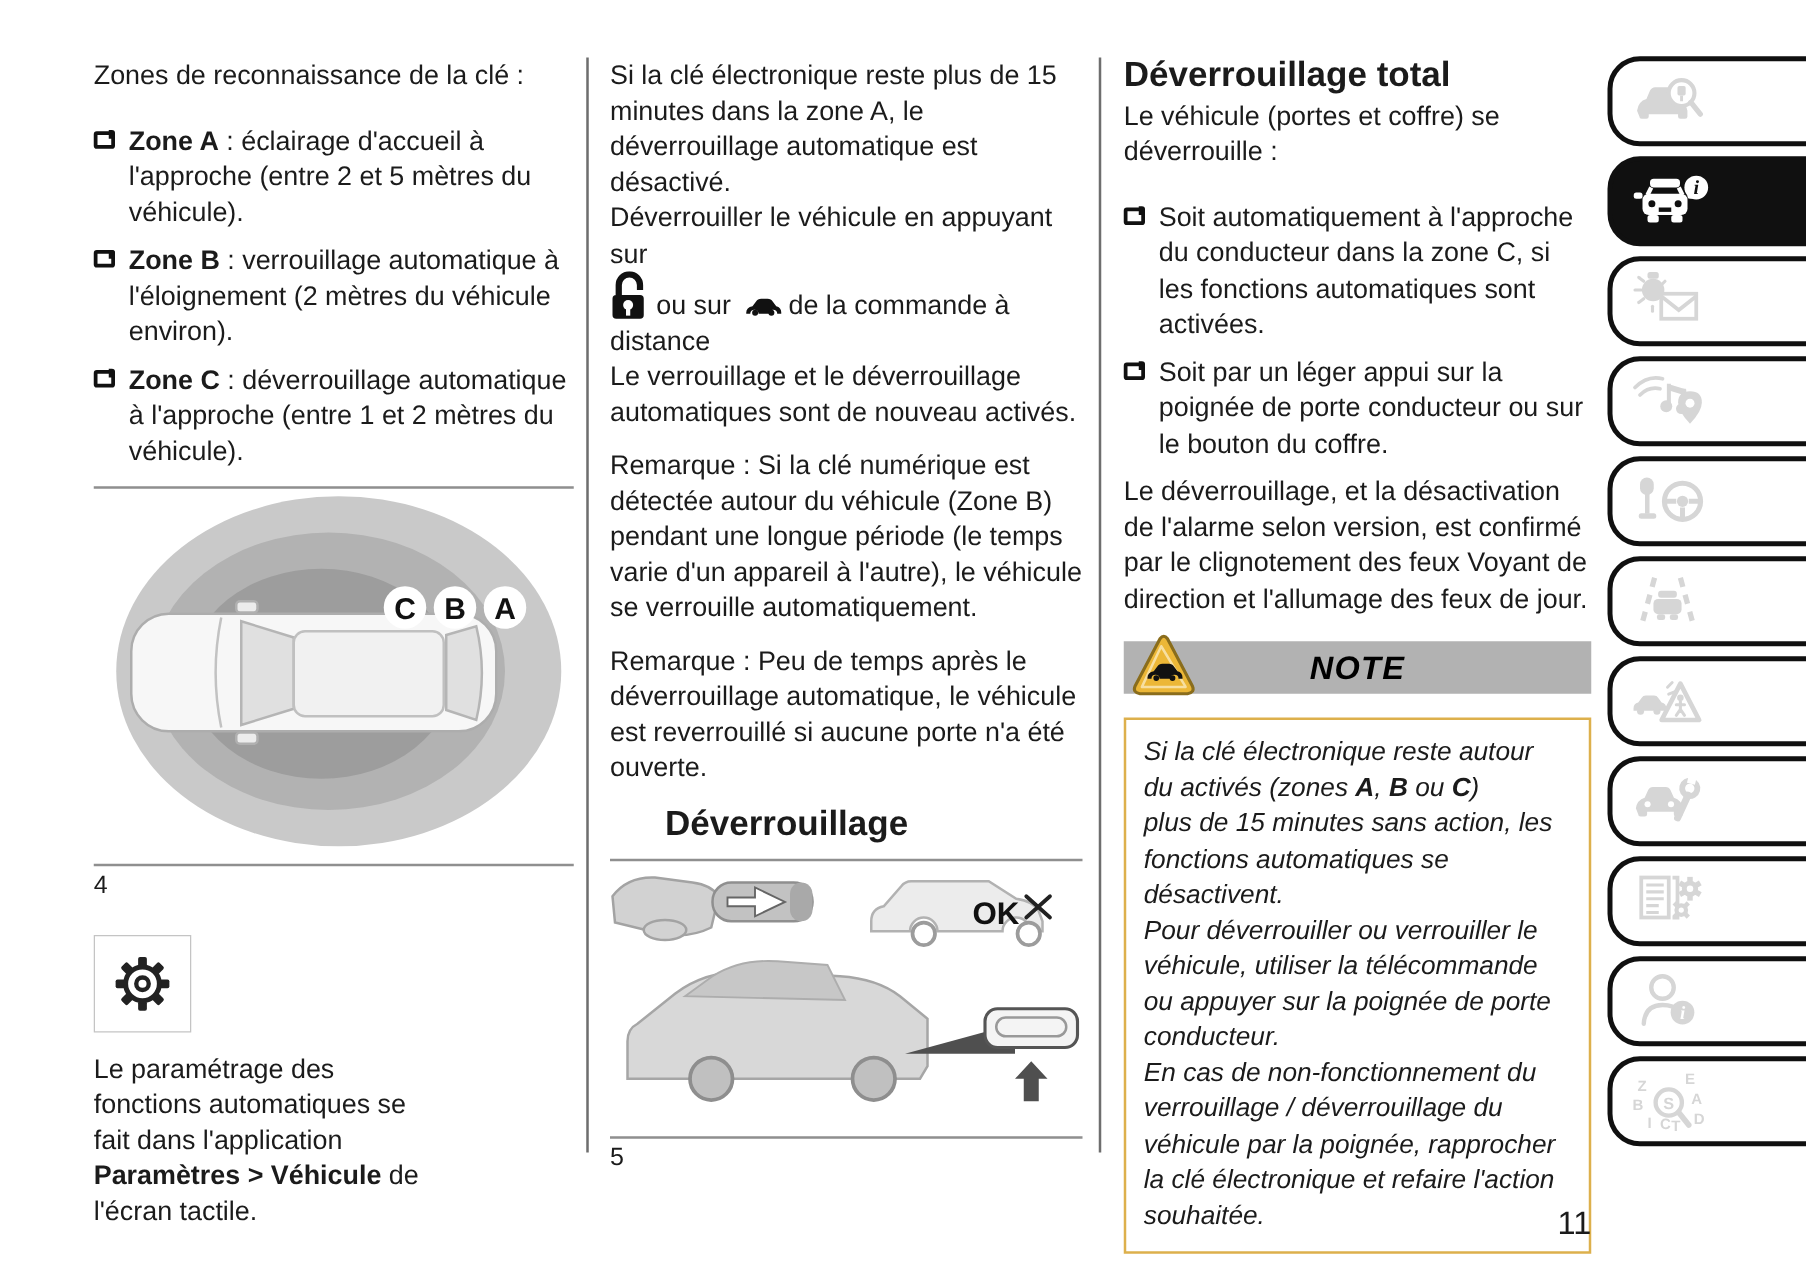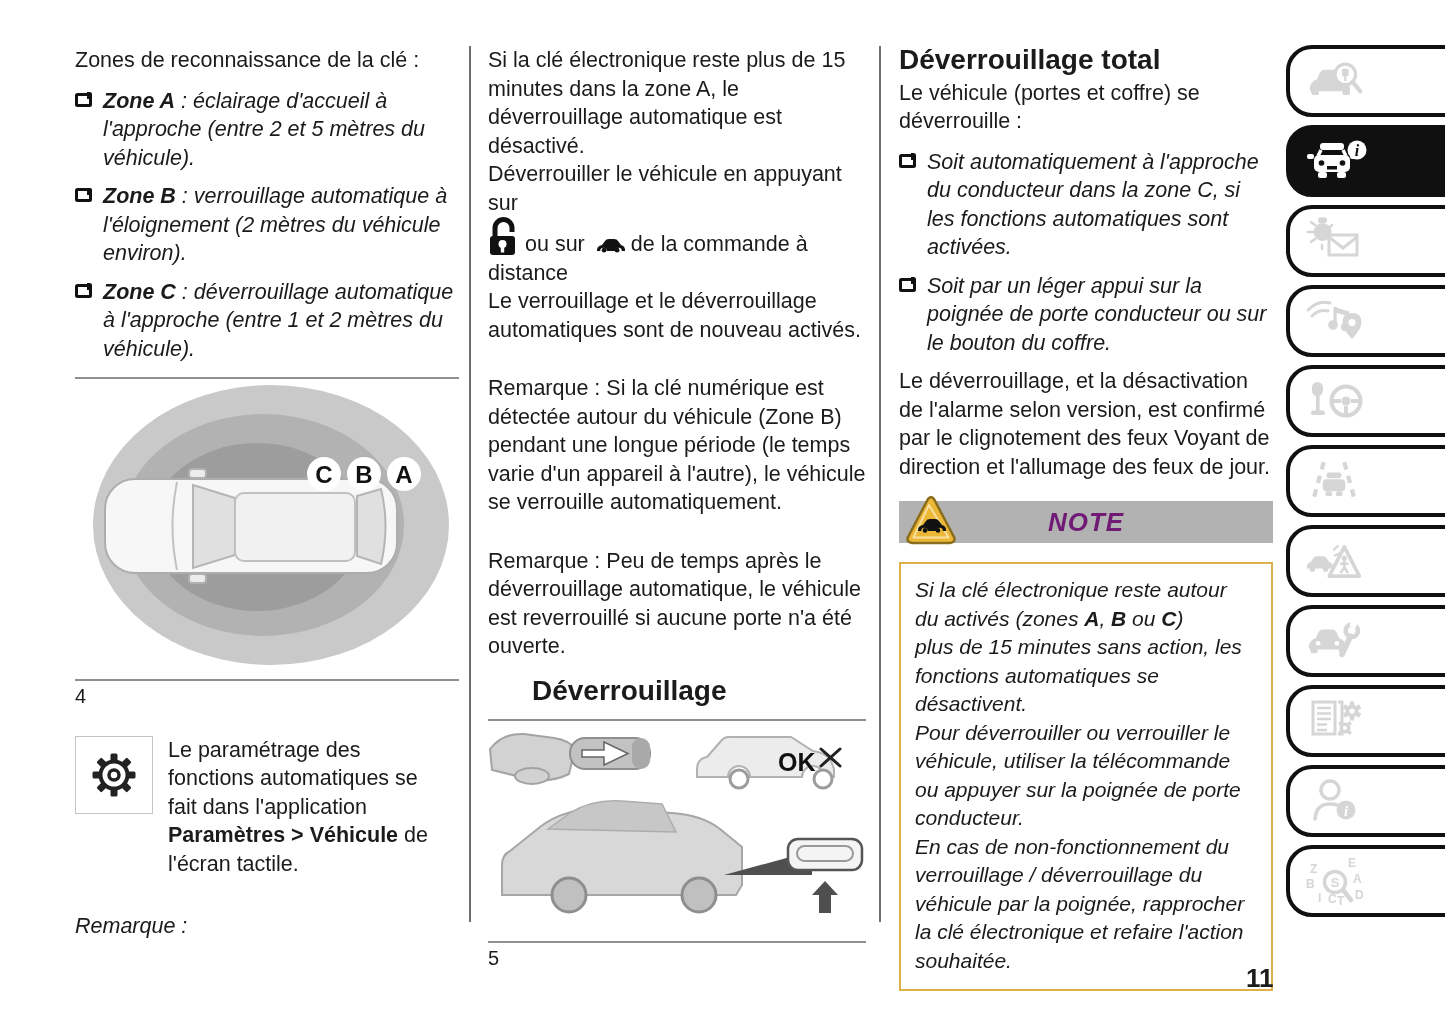--- a/index.html
+++ b/index.html
@@ -9,48 +9,48 @@
     font-family:"Liberation Sans","DejaVu Sans",sans-serif; color:#1b1b1b;
   }
   .col { position:absolute; top:46px; font-size:21.5px; line-height:28.5px; }
   #col1 { left:75px;  width:384px; }
   #col2 { left:488px; width:378px; }
   #col3 { left:899px; width:374px; }
   .vsep { position:absolute; top:46px; height:876px; width:2px; background:#6e6e6e; }
   #sep1 { left:469px; } #sep2 { left:879px; }
   h3 { font-size:28px; line-height:28.5px; font-weight:bold; margin:0 0 4px 0; }
 
-  .bullets { margin-top:12px;font-style:italic; }
+  .bullets { margin-top:24px; }
   .bullet { display:flex; gap:11px; margin-bottom:10px; }
   .bx { flex:0 0 auto; width:17px; height:14px; border:3.2px solid #111; border-radius:2.5px; margin-top:6px; position:relative; }
   .bx::after { content:''; position:absolute; top:-3.2px; right:-3.2px; width:5px; height:7px; background:#111; border-radius:0 2.5px 0 0; }
 
   .figure { margin-top:14px; }
   .frule { height:2px; background:#8f8f8f; }
   .fcap  { font-size:20px; line-height:24px; margin-top:3px; }
 
-  .settings { display:flex; gap:15px; margin-top:28px; }
+  .settings { display:flex; gap:15px; margin-top:28px;flex-direction:column; }
   .gearbox { flex:0 0 auto; width:78px; height:78px; border:1.5px solid #c4c4c4; display:flex; align-items:center; justify-content:center; background:#fff; }
   .settings p { width:262px; }
   .remark { margin-top:34px;font-style:italic; }
 
-  .mt { margin-top:30px; }
+  .mt { margin-top:14px; }
   #col2 h3 { margin-top:16px;margin-left:44px; }
   .lockline svg { vertical-align:-6px; }
   .lockline .inlinecar { vertical-align:-2px; margin:0 5px; }
   .lockline .locksvg { margin-right:7px; }
 
   .notebar { position:relative; height:42px; background:#b2b2b2; margin-top:20px; display:flex; align-items:center; justify-content:center; }
-  .notebar .notetext { color:#701a75; font-style:italic; font-weight:bold; font-size:26px; letter-spacing:1px; }
+  .notebar .notetext { color:#000000; font-style:italic; font-weight:bold; font-size:26px; letter-spacing:1px; }
   .warnicon { position:absolute; left:5px; top:-8px; }
 
   .notebox { margin-top:19px; border:2px solid #ddb04c; padding:12px 14px 14px 14px; font-style:italic; white-space:pre-line; font-size:21px; line-height:28.5px; }
   .notebox b { font-weight:bold; }
 
-  .pageno { position:absolute; left:1246px; top:963px; font-size:26px; font-weight:bold; }
+  .pageno { position:absolute; left:1246px; top:963px; font-size:26px; font-weight:normal; }
 
   .sidebar { position:absolute; left:1286px; top:45px; display:flex; flex-direction:column; gap:8px; }
   .tile { width:200px; height:72px; border:4px solid #101010; border-radius:26px; background:#fff; color:#d6d6d6; display:flex; align-items:center; padding-left:14px; cursor:pointer; }
   .tile.active { background:#101010; color:#fff; }
   .tile svg { flex:0 0 auto; }
 </style>
 </head>
 <body>
 
 <div class="col" id="col1">

